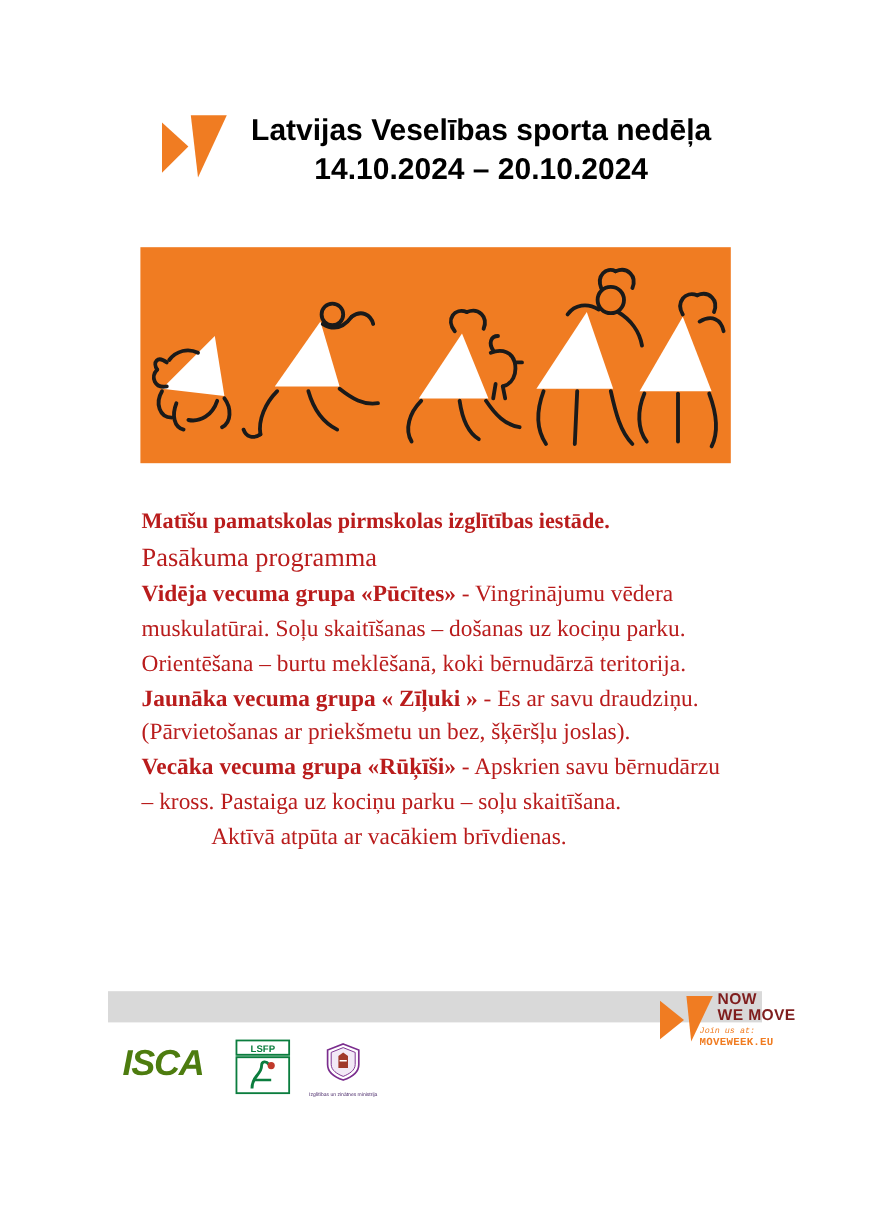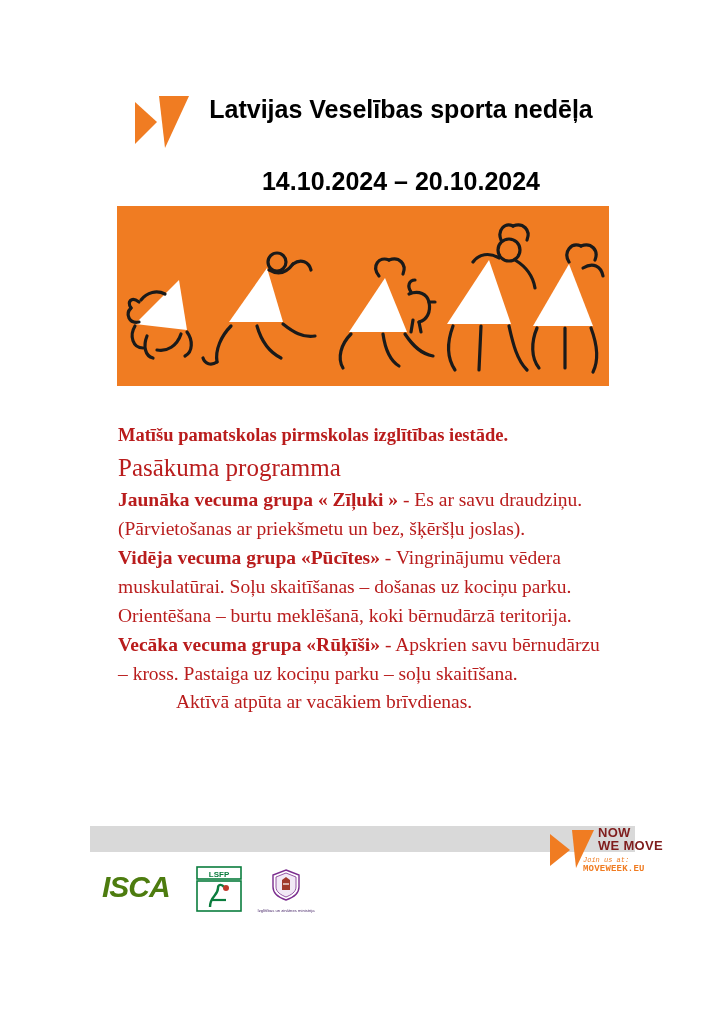--- a/index.html
+++ b/index.html
@@ -41,21 +41,20 @@
     font-family: "Liberation Sans", sans-serif;
     font-weight: bold;
     font-size: 25px;
     line-height: 1.26;
     color: #000000;
     text-align: center;
     padding-top: 6px;
   }
   .header-text .line2 {
     display: block;
-    margin-top: 40px;
   }
 
   
   .banner {
     position: absolute;
     left: 117px;
     top: 206px;
     width: 492px;
     height: 180px;
     background: #f07c22;
@@ -77,21 +76,21 @@
   .content p {
     margin: 0;
     text-align: left;
   }
   .title-line {
     font-weight: bold;
     font-size: 18.5px;
   }
   .subtitle-line {
     text-align: center;
-    font-size: 25px;
+    font-size: 22px;
     margin-bottom: 2px;
   }
   .b { font-weight: bold; }
   .para { margin-top: 1px; }
   .indent { text-indent: 58px; }
 
   
   .footer-bar {
     position: absolute;
     left: 90px;
@@ -248,25 +247,25 @@
         <path d="M466 62 C476 56 484 60 486 70"></path>
       </g>
     </svg>
   </div>
 
   <div class="content">
     <p class="title-line">Matīšu pamatskolas pirmskolas izglītības iestāde.</p>
     <p class="subtitle-line">Pasākuma programma</p>
 
     <p class="para">
+      <span class="b">Vidēja vecuma grupa «Pūcītes»</span><span> - </span><span>Vingrinājumu vēdera muskulatūrai. Soļu skaitīšanas – došanas uz kociņu parku. Orientēšana – burtu meklēšanā, koki bērnudārzā teritorija.</span>
+    </p>
+
+    <p class="para">
       <span class="b">Jaunāka vecuma grupa « Zīļuki »</span><span> - </span><span>Es ar savu draudziņu. (Pārvietošanas ar priekšmetu un bez, šķēršļu joslas).</span>
-    </p>
-
-    <p class="para">
-      <span class="b">Vidēja vecuma grupa «Pūcītes»</span><span> - </span><span>Vingrinājumu vēdera muskulatūrai. Soļu skaitīšanas – došanas uz kociņu parku. Orientēšana – burtu meklēšanā, koki bērnudārzā teritorija.</span>
     </p>
 
     <p class="para">
       <span class="b">Vecāka vecuma grupa «Rūķīši»</span><span> - </span><span>Apskrien savu bērnudārzu – kross. Pastaiga uz kociņu parku – soļu skaitīšana.</span>
     </p>
 
     <p class="para indent">Aktīvā atpūta ar vacākiem brīvdienas.</p>
   </div>
 
   <div class="footer-bar"></div>

